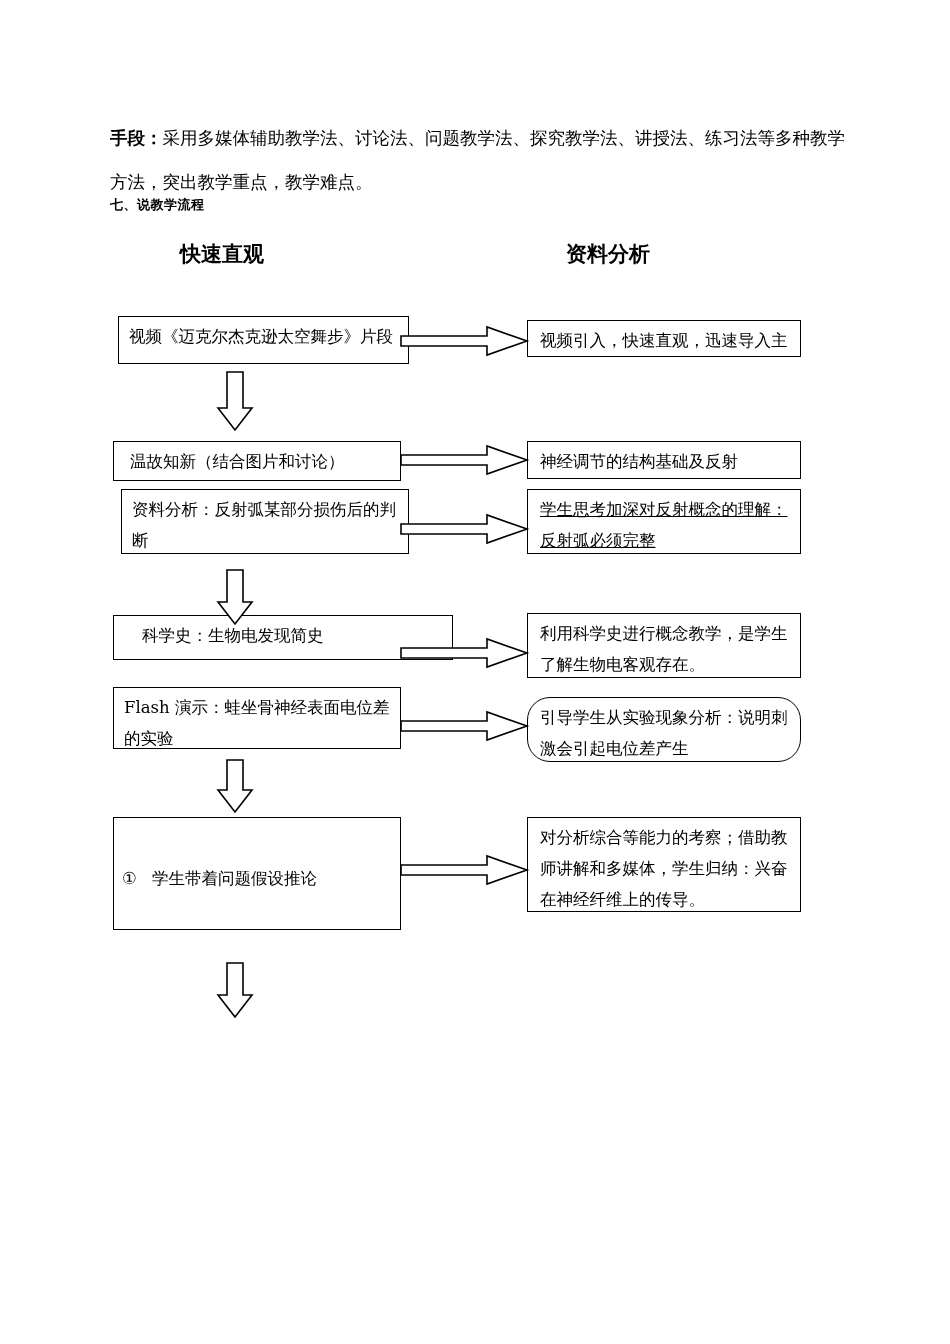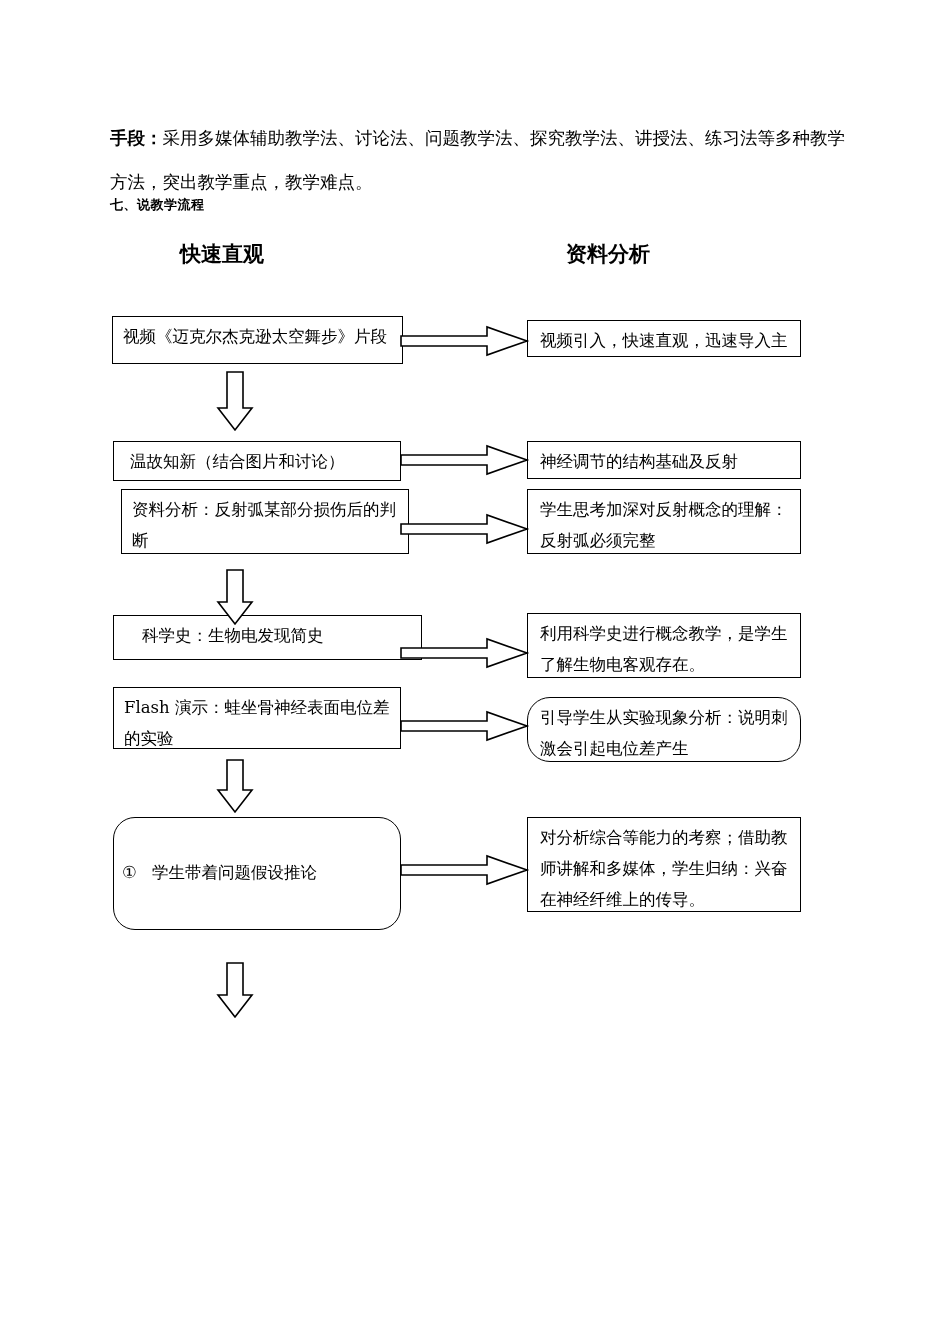--- a/index.html
+++ b/index.html
@@ -69,23 +69,22 @@
     font-size: 16.5px;
     line-height: 31px;
     padding: 4px 0 0 10px;
     overflow: hidden;
     white-space: pre-line;
   }
   .box.right-col {
     padding-left: 12px;
   }
   .box.list {
-    padding: 2px 0 0 8px;
+    padding: 8px 0 0 8px;
     line-height: 35px;
-    border-radius: 22px;
   }
   .box.list .li {
     display: block;
     white-space: nowrap;
   }
   .box.list .num {
     display: inline-block;
     width: 30px;
   }
 
@@ -104,30 +103,30 @@
 
 <div class="intro"><span class="lead">手段：</span><span>采用多媒体辅助教学法、讨论法、问题教学法、探究教学法、讲授法、练习法等多种教学方法，突出教学重点，教学难点。</span></div>
 
 <div class="section-heading">七、说教学流程</div>
 
 <div class="col-title left">快速直观</div>
 <div class="col-title right">资料分析</div>
 
 <div class="flow">
 
-  <div class="box" style="left:112px; top:316px; width:291px; height:48px;">视频《迈克尔杰克逊太空舞步》片段</div>
+  <div class="box" style="left:118px; top:316px; width:291px; height:48px;">视频《迈克尔杰克逊太空舞步》片段</div>
   <div class="box right-col" style="left:527px; top:320px; width:274px; height:37px;">视频引入，快速直观，迅速导入主题</div>
 
   <div class="box" style="left:113px; top:441px; width:288px; height:40px;padding-left:16px;">温故知新（结合图片和讨论）</div>
   <div class="box right-col" style="left:527px; top:441px; width:274px; height:38px;">神经调节的结构基础及反射</div>
 
   <div class="box" style="left:113px; top:489px; width:288px; height:65px;margin-left:8px;">资料分析：反射弧某部分损伤后的判断</div>
-  <div class="box right-col" style="left:527px; top:489px; width:274px; height:65px;">学生思考加深对反射概念的理解：反射弧必须完整</div>
+  <div class="box right-col" style="left:527px; top:489px; width:274px; height:65px;text-decoration:underline;">学生思考加深对反射概念的理解：反射弧必须完整</div>
 
-  <div class="box" style="left:113px; top:615px; width:309px; height:45px;padding-left:28px;">科学史：生物电发现简史</div>
+  <div class="box" style="left:113px; top:615px; width:340px; height:45px;padding-left:28px;">科学史：生物电发现简史</div>
   <div class="box right-col" style="left:527px; top:613px; width:274px; height:65px;">利用科学史进行概念教学，是学生了解生物电客观存在。</div>
 
   <div class="box" style="left:113px; top:687px; width:288px; height:62px;">Flash 演示：蛙坐骨神经表面电位差的实验</div>
   <div class="box right-col" style="left:527px; top:697px; width:274px; height:65px;border-radius:23px;">引导学生从实验现象分析：说明刺激会引起电位差产生</div>
 
   <div class="box list" style="left:113px; top:817px; width:288px; height:113px;">
     <span class="li"><span class="num">①</span><span>学生带着问题假设推论</span></span>
     <span class="li"><span class="num">②</span></span>
     
     

